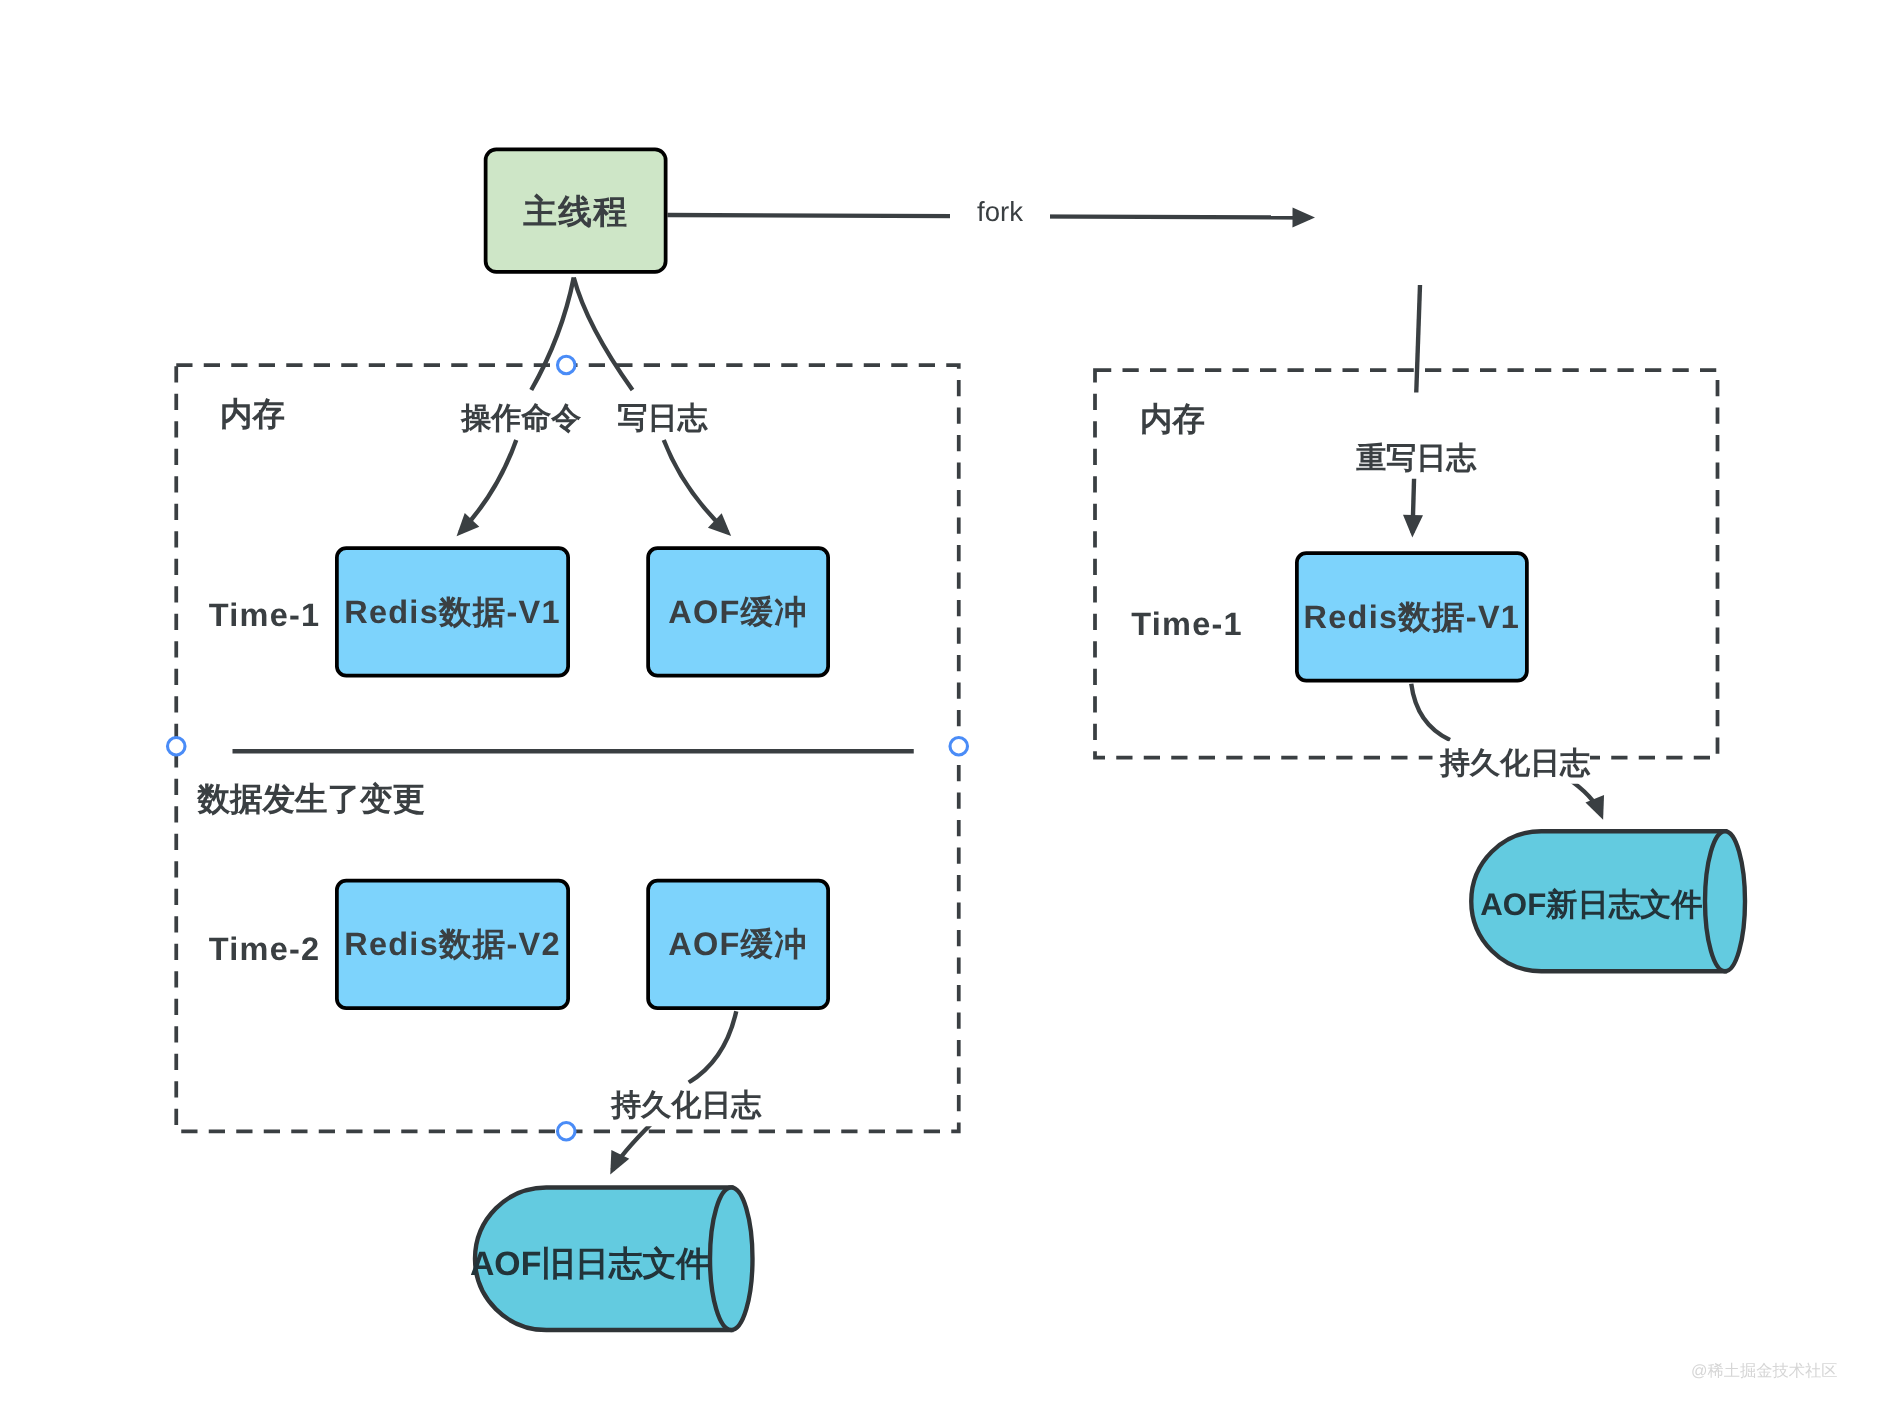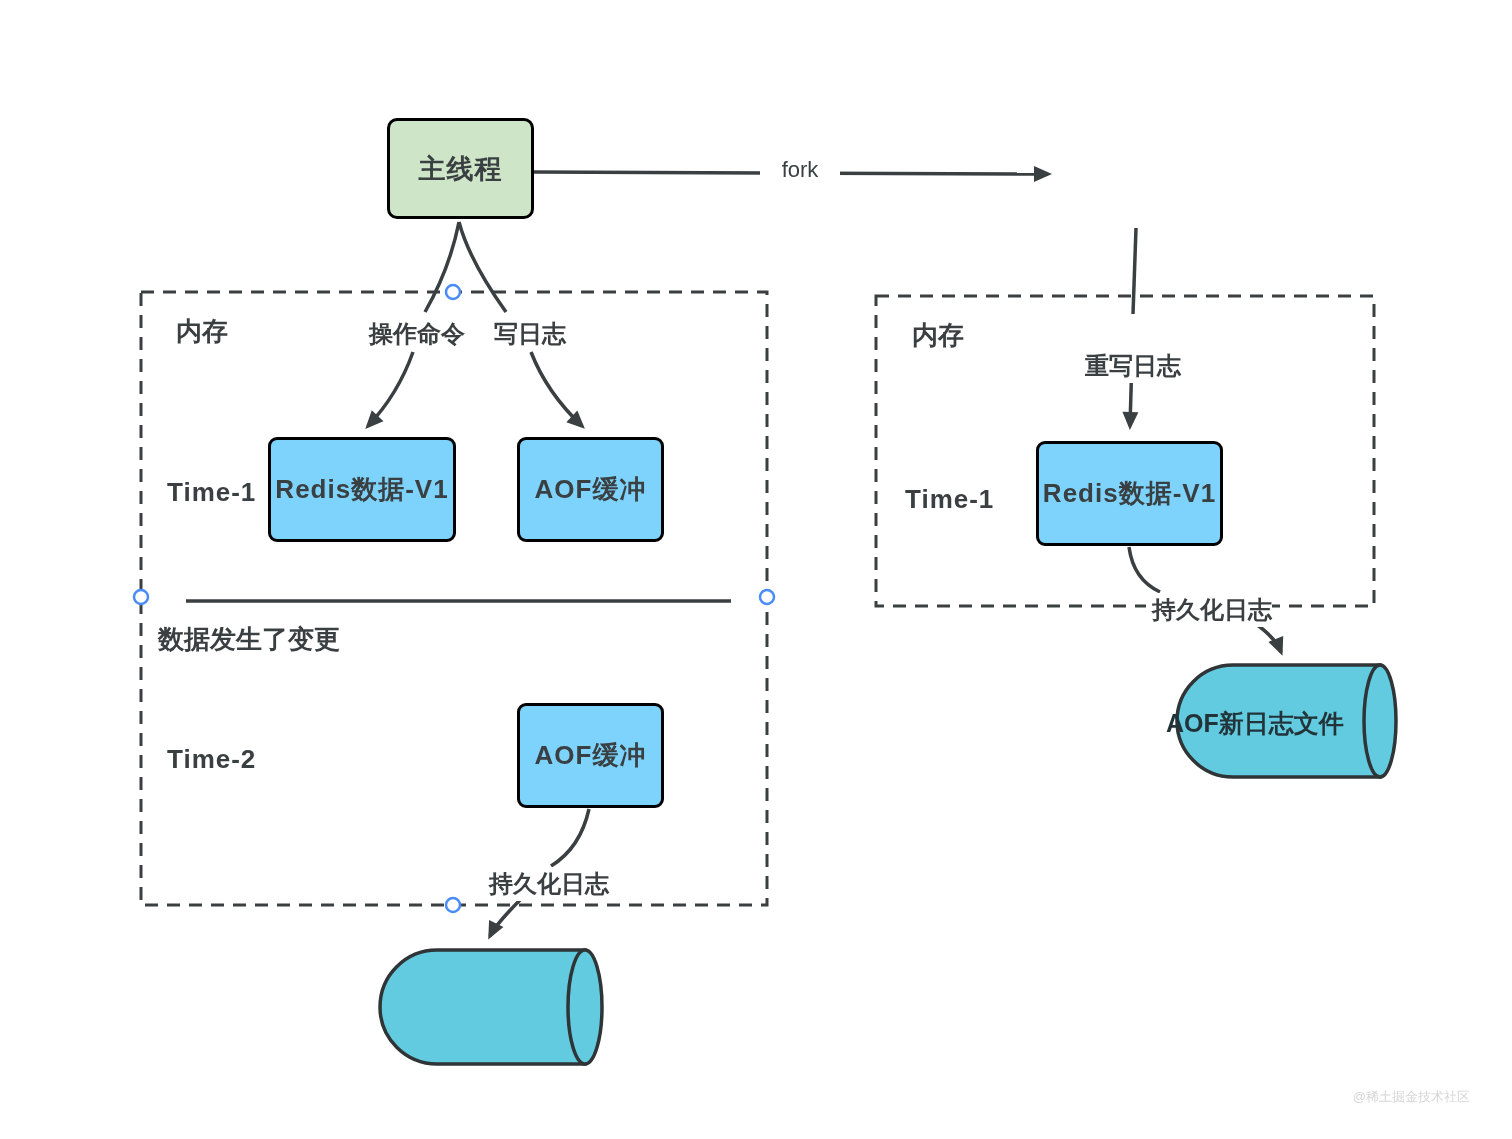--- a/index.html
+++ b/index.html
@@ -15,21 +15,21 @@
     font-size:27px;font-weight:600;letter-spacing:1px;
   }
   .green{background:#cee6c7;}
   .pink{background:#7dd3fc;border-radius:9px;}
   .lbl{font-weight:600;white-space:nowrap;}
   .lbl-24{font-size:24px;}
   .lbl-26{font-size:26px;}
   .onwire{background:#ffffff;text-align:center;padding:1px 6px;}
   .time{font-size:26px;font-weight:700;letter-spacing:1px;white-space:nowrap;text-align:center;}
   .cyl-label{
-    text-align:left;font-weight:600;white-space:nowrap;color:#22343a;
+    text-align:right;font-weight:600;white-space:nowrap;color:#22343a;
   }
   .watermark{
     font-size:13px;color:#d6d6d6;text-align:right;white-space:nowrap;font-weight:400;
   }
 </style>
 </head>
 <body>
 
 <div id="canvas">
 
@@ -91,33 +91,37 @@
   <div class="abs node pink" style="left:268px;top:437px;width:188px;height:105px;font-size:26px;">
     <span>Redis数据-V1</span>
   </div>
   <div class="abs node pink" style="left:517px;top:437px;width:147px;height:105px;font-size:26px;">
     <span>AOF缓冲</span>
   </div>
 
   <div class="abs lbl lbl-26" style="left:158px;top:622px;">数据发生了变更</div>
 
   <div class="abs time" style="left:167px;top:744px;">Time-2</div>
+  <div class="abs node pink" style="left:268px;top:703px;width:188px;height:105px;font-size:26px;">
+    <span>Redis数据-V2</span>
+  </div>
   <div class="abs node pink" style="left:517px;top:703px;width:147px;height:105px;font-size:26px;">
     <span>AOF缓冲</span>
   </div>
 
   <div class="abs lbl lbl-24 onwire" style="left:483px;top:867px;width:130px;">持久化日志</div>
 
   <div class="abs lbl lbl-26" style="left:912px;top:318px;">内存</div>
   <div class="abs lbl lbl-24 onwire" style="left:1068px;top:326px;width:130px;margin-top:23px;">重写日志</div>
 
   <div class="abs time" style="left:905px;top:484px;">Time-1</div>
   <div class="abs node pink" style="left:1036px;top:441px;width:187px;height:105px;font-size:26px;">
     <span>Redis数据-V1</span>
   </div>
 
   <div class="abs lbl lbl-24 onwire" style="left:1146px;top:593px;width:126px;">持久化日志</div>
 
+  <div class="abs cyl-label" style="left:372px;top:993px;width:196px;font-size:27px;">AOF旧日志文件</div>
   <div class="abs cyl-label" style="left:1166px;top:707px;width:196px;font-size:25px;">AOF新日志文件</div>
 
   <div class="abs watermark" style="left:1240px;top:1088px;width:230px;">@稀土掘金技术社区</div>
 
 </div>
 
 </body></html>

